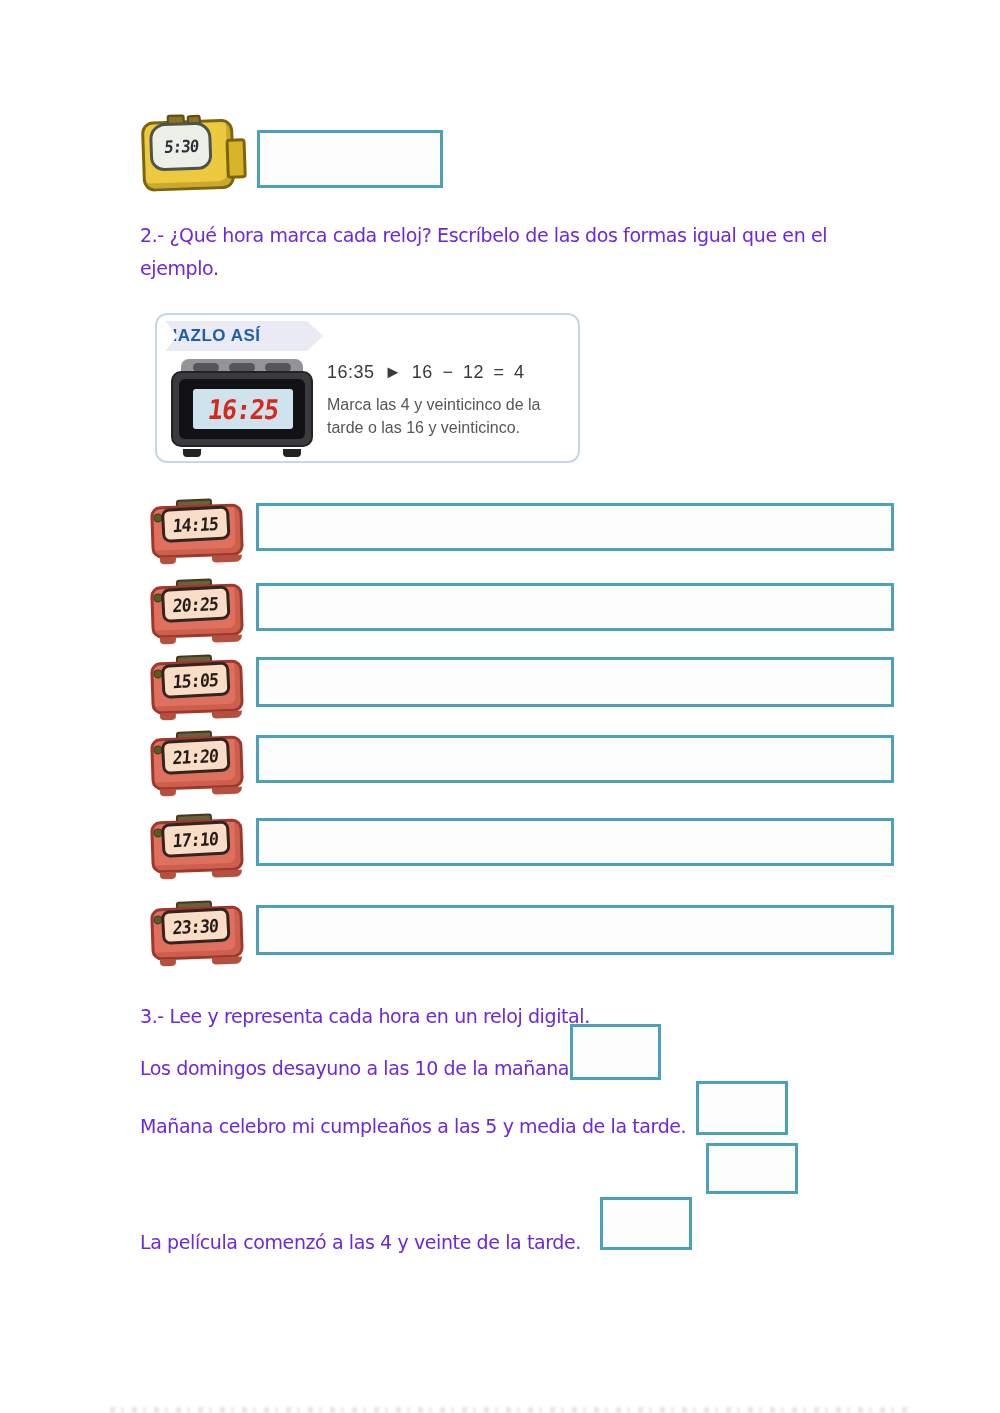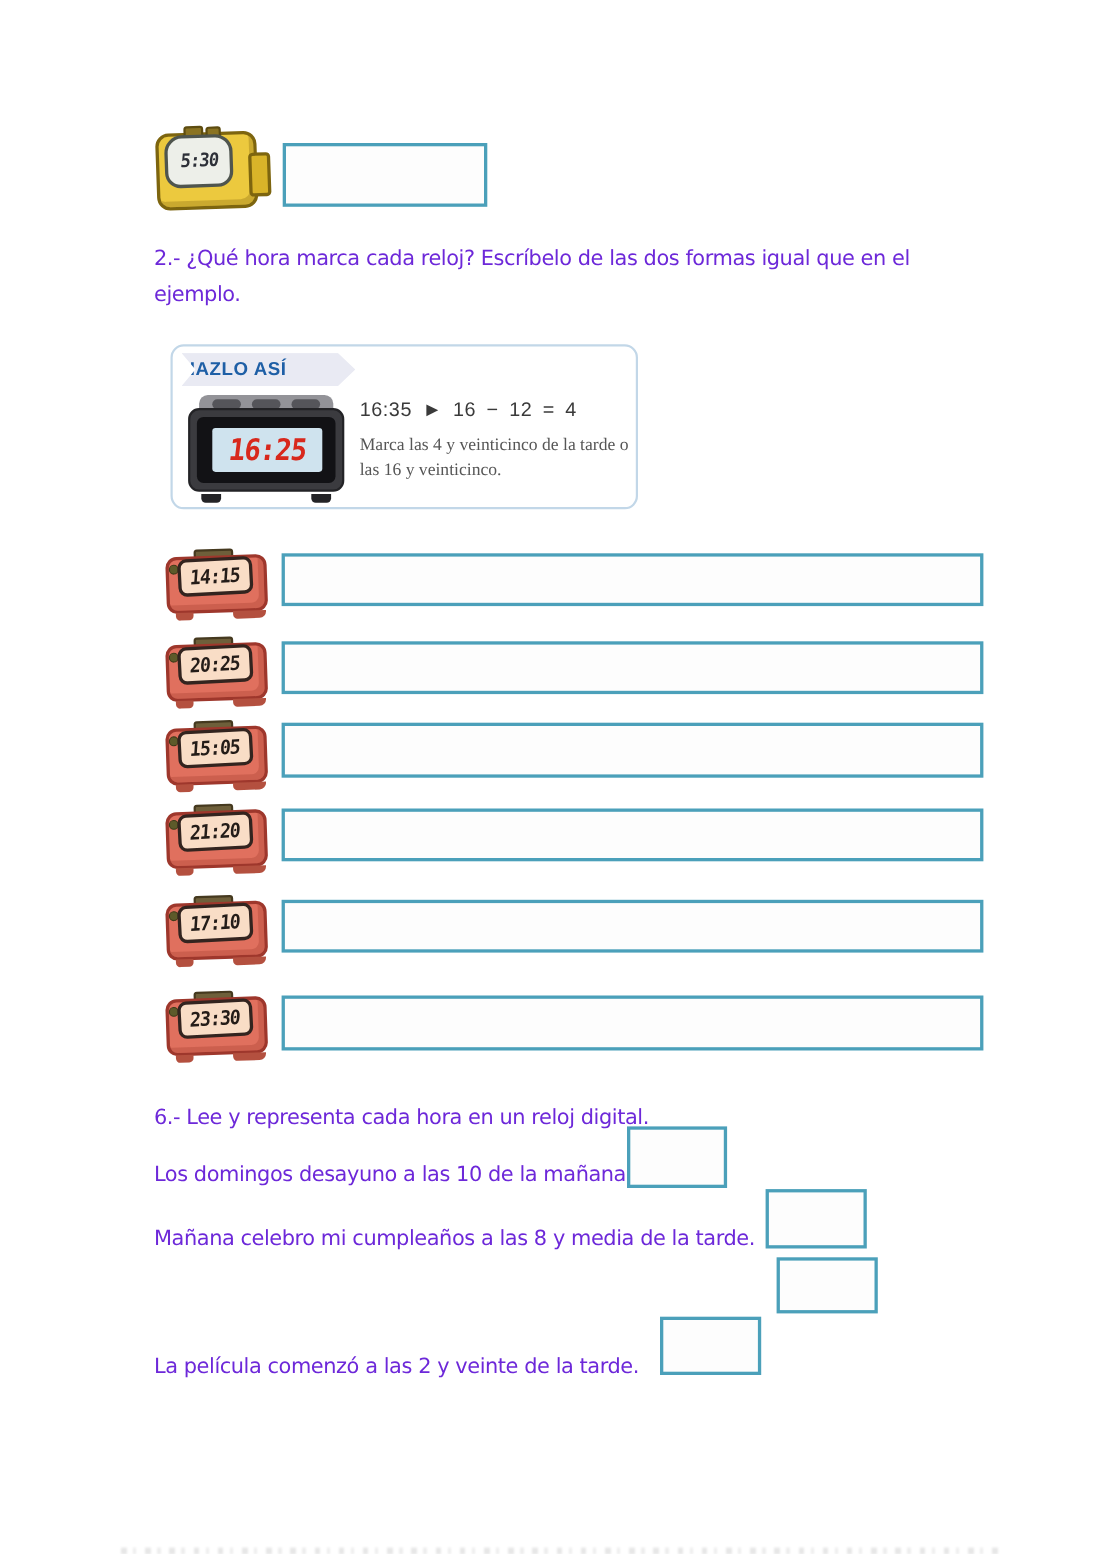--- a/index.html
+++ b/index.html
@@ -75,21 +75,21 @@
   .bclock .digits{font-size:27px;color:#d8281c;}
   .bclock .bfl{position:absolute;left:12px;bottom:0;width:18px;height:8px;background:#232326;border-radius:0 0 4px 4px;}
   .bclock .bfr{position:absolute;right:12px;bottom:0;width:18px;height:8px;background:#232326;border-radius:0 0 4px 4px;}
   .formula{
     position:absolute;left:170px;top:47px;
     font-family:"Liberation Sans", sans-serif;
     font-size:18px;color:#3a3a3a;letter-spacing:0.5px;word-spacing:4px;
   }
   .explain{
     position:absolute;left:170px;top:78px;width:252px;
-    font-family:Liberation Serif, serif;
+    font-family:Liberation Sans, sans-serif;
     font-size:16px;line-height:23px;color:#565656;
   }
   
   .cutoff{
     position:absolute;left:110px;top:1407px;width:800px;height:6px;
     background:repeating-linear-gradient(90deg,#c9c9c9 0 5px,#ffffff 5px 11px,#d6d6d6 11px 14px,#ffffff 14px 22px);
     opacity:0.45;filter:blur(1px);
   }
 </style>
 </head>
@@ -193,28 +193,28 @@
       <div class="rbody"></div>
       <div class="rdot"></div>
       <div class="rfootl"></div>
       <div class="rfootr"></div>
     <div class="rscreen">
         <span class="digits">23:30</span>
       </div>
   </div>
   <div class="abox" style="left:256px;top:905px;width:638px;height:50px;"></div>
 
-  <div class="wtext" style="left:140px;top:1000px;width:720px;">6.- Lee y representa cada hora en un reloj digital.</div>
+  <div class="wtext" style="left:140px;top:1000px;width:720px;">3.- Lee y representa cada hora en un reloj digital.</div>
 
   <div class="wtext" style="left:140px;top:1052px;width:560px;">Los domingos desayuno a las 10 de la mañana.</div>
   <div class="abox" style="left:570px;top:1024px;width:91px;height:56px;"></div>
 
-  <div class="wtext" style="left:140px;top:1110px;width:640px;">Mañana celebro mi cumpleaños a las 8 y media de la tarde.</div>
+  <div class="wtext" style="left:140px;top:1110px;width:640px;">Mañana celebro mi cumpleaños a las 5 y media de la tarde.</div>
   <div class="abox" style="left:696px;top:1081px;width:92px;height:54px;"></div>
 
   <div class="abox" style="left:706px;top:1143px;width:92px;height:51px;"></div>
 
-  <div class="wtext" style="left:140px;top:1226px;width:560px;">La película comenzó a las 2 y veinte de la tarde.</div>
+  <div class="wtext" style="left:140px;top:1226px;width:560px;">La película comenzó a las 4 y veinte de la tarde.</div>
   <div class="abox" style="left:600px;top:1197px;width:92px;height:53px;"></div>
 
   <div class="cutoff"></div>
 
 </div>
 
 </body></html>

